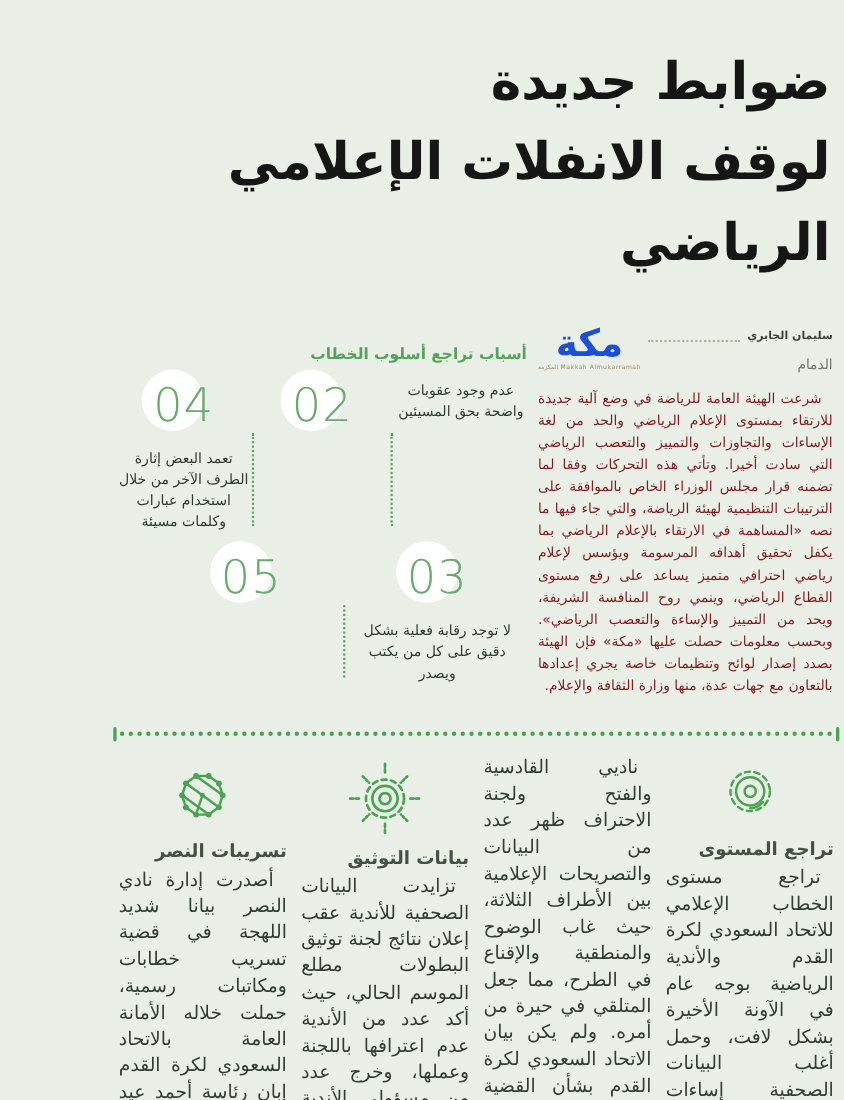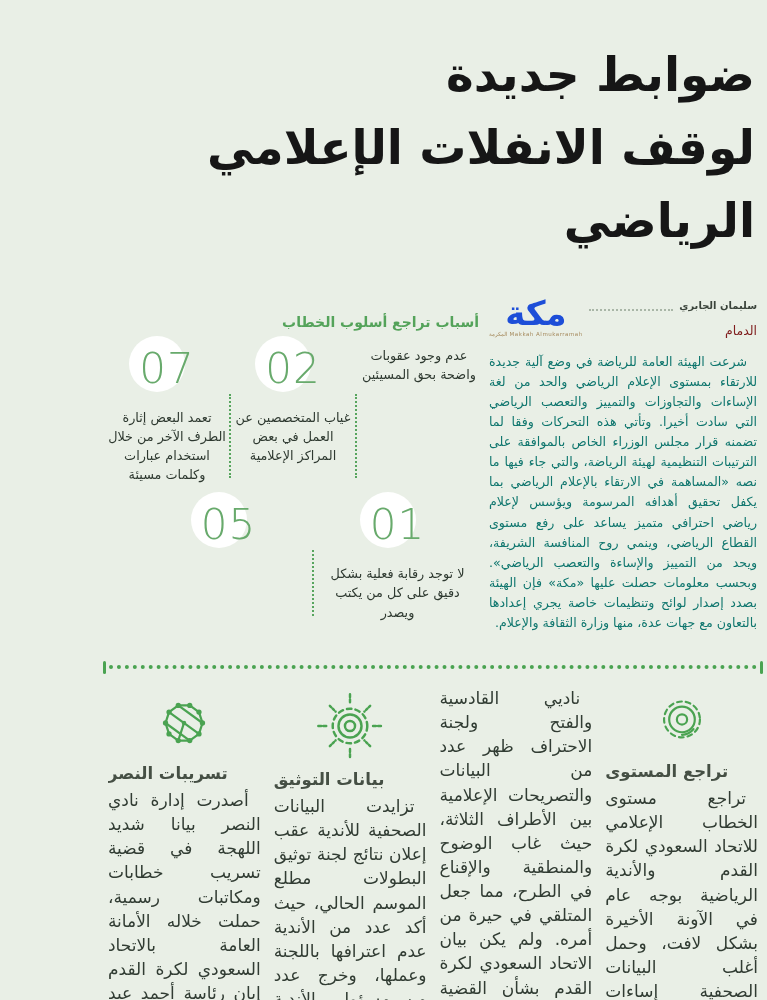--- a/index.html
+++ b/index.html
@@ -18,28 +18,28 @@
   .headline .l2{display:block;}
 
   
   .upper{display:flex;flex-direction:row;padding:10px 10px 0 8px;gap:10px;}
   .right-col{width:268px;flex:0 0 268px;}
   .left-col{flex:1;min-width:0;}
 
   .byline-row{display:flex;align-items:flex-start;gap:6px;}
   .byline-stack{flex:0 0 auto;text-align:right;}
   .byline-author{font-size:10px;font-weight:bold;color:#3a433a;}
-  .byline-loc{font-size:12.5px;color:#7f1d1d;margin-top:12px;}
+  .byline-loc{font-size:12.5px;color:#737373;margin-top:12px;}
   .byline-dots{flex:1;border-top:2px dotted #a9b6a7;margin-top:9px;}
   .logo{flex:0 0 auto;text-align:center;line-height:1;margin-top:-4px;}
   .logo-name{font-size:34px;font-weight:900;color:#1d4ed8;letter-spacing:-1px;}
   .logo-tag{font-size:5.5px;color:#a5895c;margin-top:2px;letter-spacing:.5px;}
 
   .intro{margin-top:14px;font-size:12.6px;line-height:1.6;text-align:justify;
-    color:#0f766e;text-indent:10px;}
+    color:#7f1d1d;text-indent:10px;}
 
   .reasons-heading{color:#54a35a;font-weight:bold;font-size:14px;
     text-align:left;padding:14px 0 2px 0;text-align:right;margin-right:0;
     direction:rtl;}
   .reasons-heading-wrap{text-align:right;padding-left:4px;}
 
   .num-row{display:flex;flex-direction:row;justify-content:flex-start;margin-top:6px;}
   .num-row2{justify-content:center;padding-left:40px;margin-top:10px;}
   .num-item{width:152px;display:flex;flex-direction:column;align-items:center;text-align:center;}
   .num-row2 .num-item{width:168px;}
@@ -55,21 +55,21 @@
   .divider{display:flex;align-items:center;margin:14px 4px 0 4px;height:14px;}
   .divider .bar{width:3px;height:13px;background:#4aa351;border-radius:2px;}
   .divider .dots{flex:1;border-top:4px dotted #4aa351;margin:0 3px;}
 
   
   .bottom{display:grid;grid-template-columns:repeat(4,1fr);gap:13px;
     padding:12px 9px 0 9px;height:530px;overflow:hidden;}
   .bcol{overflow:hidden;}
   .icon-box{text-align:center;margin:4px 0 2px 0;}
   .icon-box svg{display:inline-block;}
-  .sec-h{font-size:16.5px;font-weight:bold;color:#454f44;text-align:left;margin:4px 0 5px 0;}
+  .sec-h{font-size:16.5px;font-weight:bold;color:#454f44;text-align:right;margin:4px 0 5px 0;}
   .sec-p{font-size:17px;line-height:1.42;text-align:justify;color:#313c33;
     text-indent:12px;margin:0 0 6px 0;}
 
   .ic{stroke:#4aa351;fill:none;stroke-width:3.4;stroke-linecap:round;stroke-linejoin:round;}
   .ic-fill{fill:#4aa351;stroke:none;}
 </style>
 </head>
 <body>
 
 <div class="page">
@@ -104,37 +104,36 @@
       <div class="num-row">
         <div class="num-item">
           <div class="num-caption">عدم وجود عقوبات واضحة بحق المسيئين</div>
         </div>
         <div class="vdots"></div>
         <div class="num-item">
           <div class="num-wrap">
             <div class="num-circle"></div>
             <div class="num-text-big">02</div>
           </div>
-          <div class="num-caption">غياب المتخصصين عن العمل في بعض المراكز الإعلامية</div>
         </div>
         <div class="vdots"></div>
         <div class="num-item">
           <div class="num-wrap">
             <div class="num-circle"></div>
-            <div class="num-text-big">07</div>
+            <div class="num-text-big">04</div>
           </div>
           <div class="num-caption">تعمد البعض إثارة الطرف الآخر من خلال استخدام عبارات وكلمات مسيئة</div>
         </div>
       </div>
 
       <div class="num-row num-row2">
         <div class="num-item">
           <div class="num-wrap">
             <div class="num-circle"></div>
-            <div class="num-text-big">01</div>
+            <div class="num-text-big">03</div>
           </div>
           <div class="num-caption">لا توجد رقابة فعلية بشكل دقيق على كل من يكتب ويصدر</div>
         </div>
         <div class="vdots"></div>
         <div class="num-item">
           <div class="num-wrap">
             <div class="num-circle"></div>
             <div class="num-text-big">05</div>
           </div>
         </div>

